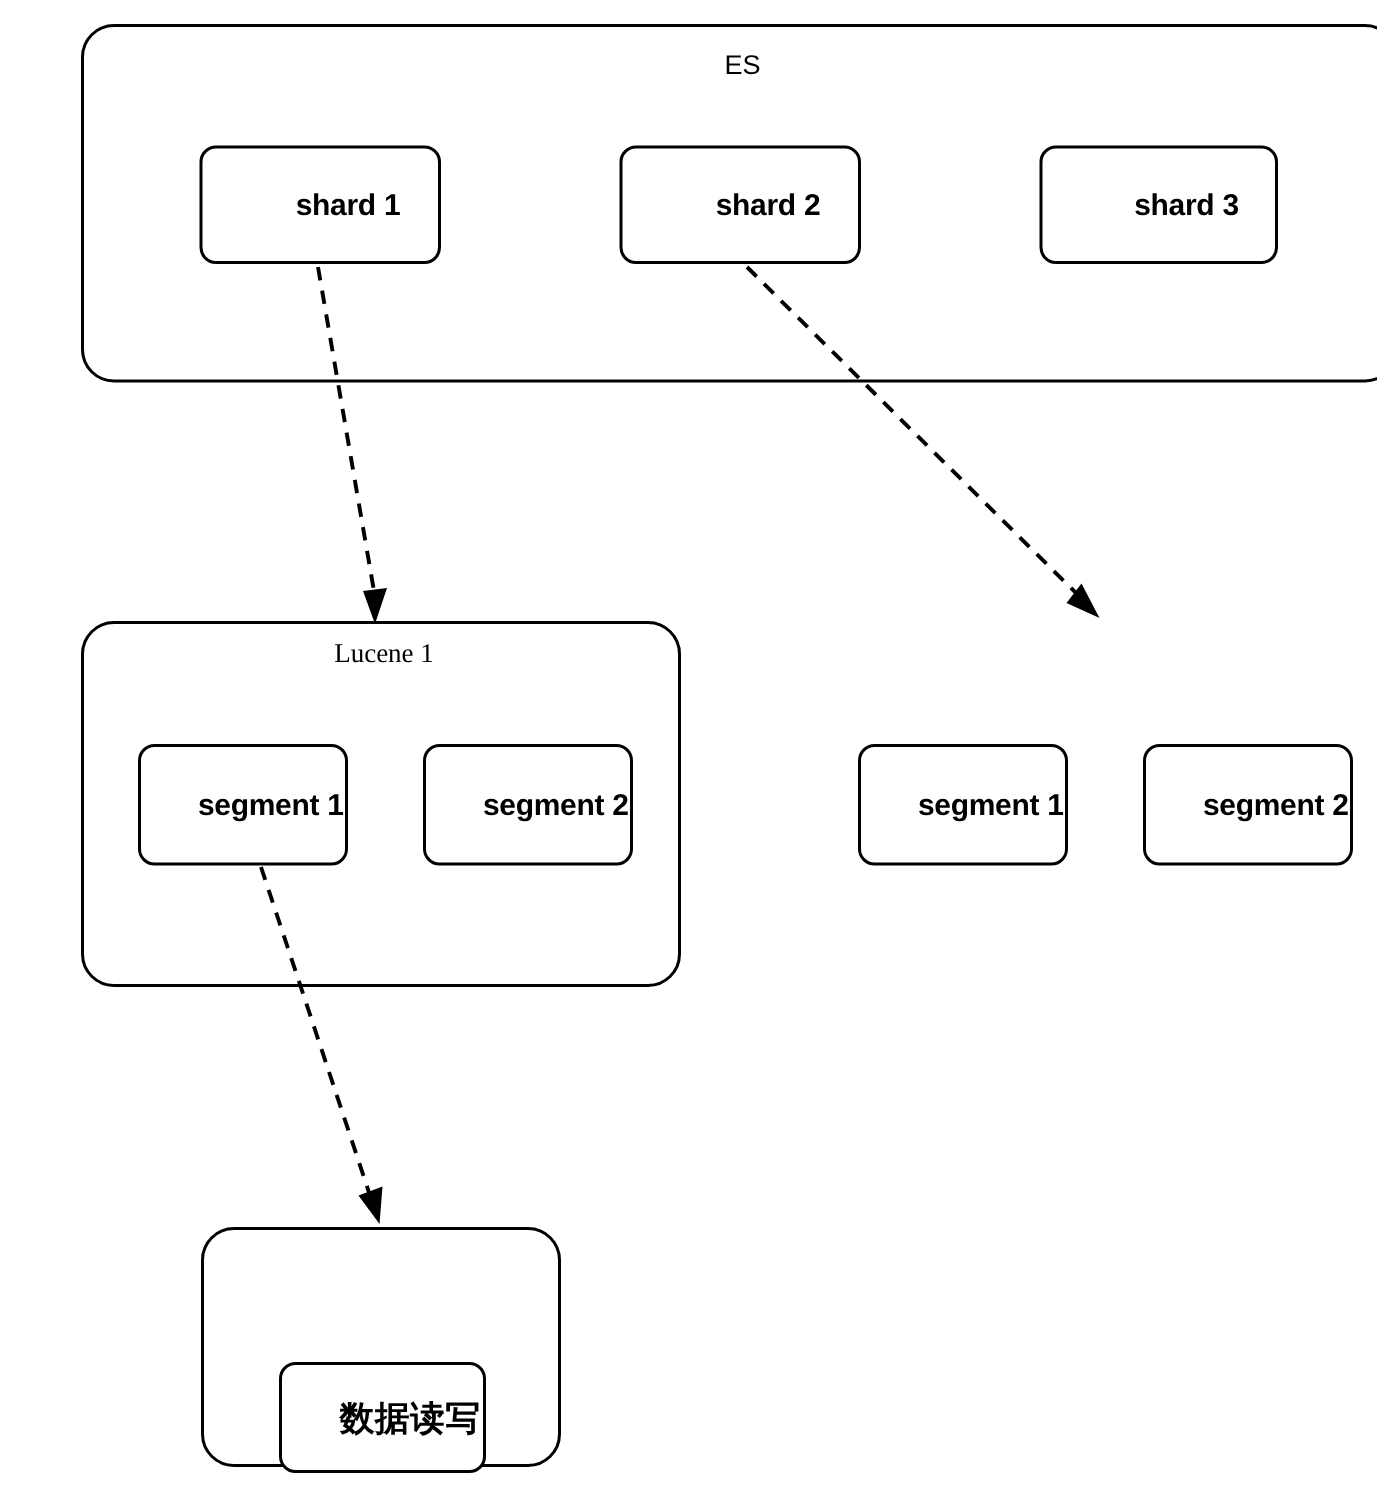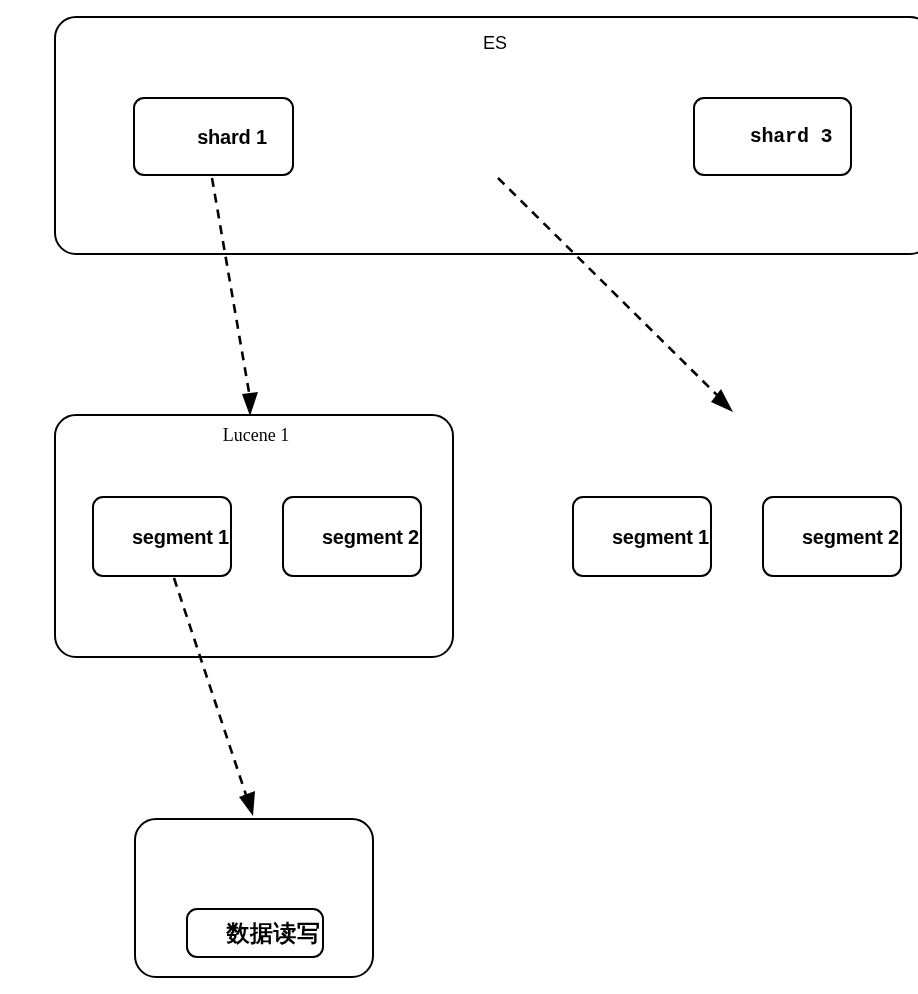--- a/index.html
+++ b/index.html
@@ -89,22 +89,25 @@
 <div id="canvas">
 
   <div class="node container-node" style="left:20px; top:16px; width:878px; height:239px;">
     <div class="container-title" style="left:439px; top:16px;">ES</div>
   </div>
 
   <div class="node leaf-node" style="left:99px; top:97px; width:161px; height:79px;">
     <span class="leaf-label">shard 1</span>
   </div>
 
+  <div class="node leaf-node" style="left:379px; top:97px; width:161px; height:79px;">
+    <span class="leaf-label">shard 2</span>
+  </div>
 
-  <div class="node leaf-node" style="left:659px; top:97px; width:159px; height:79px;font-family:Liberation Mono, monospace;">
+  <div class="node leaf-node" style="left:659px; top:97px; width:159px; height:79px;">
     <span class="leaf-label">shard 3</span>
   </div>
 
   <div class="node container-node" style="left:20px; top:414px; width:400px; height:244px;font-family:Liberation Serif, serif;">
     <div class="container-title" style="left:200px; top:10px;">Lucene 1</div>
   </div>
 
   <div class="node leaf-node" style="left:58px; top:496px; width:140px; height:81px;">
     <span class="leaf-label">segment 1</span>
   </div>
@@ -119,21 +122,21 @@
   </div>
 
   <div class="node leaf-node" style="left:728px; top:496px; width:140px; height:81px;">
     <span class="leaf-label">segment 2</span>
   </div>
 
   <div class="node container-node" style="left:100px; top:818px; width:240px; height:160px;">
   </div>
 
 
-  <div class="node leaf-node" style="left:152px; top:908px; width:138px; height:50px;">
+  <div class="node leaf-node" style="left:152px; top:908px; width:138px; height:74px;">
     <span class="cjk-label">数据读写</span>
   </div>
 
   <svg id="arrow-layer" viewBox="0 0 918 994">
 
     <g>
       <path class="flow-arrow" d="M 178 178 L 216 398"></path>
       <polygon class="arrow-head" points="216,416 208,394 224,392"></polygon>
     </g>
 

